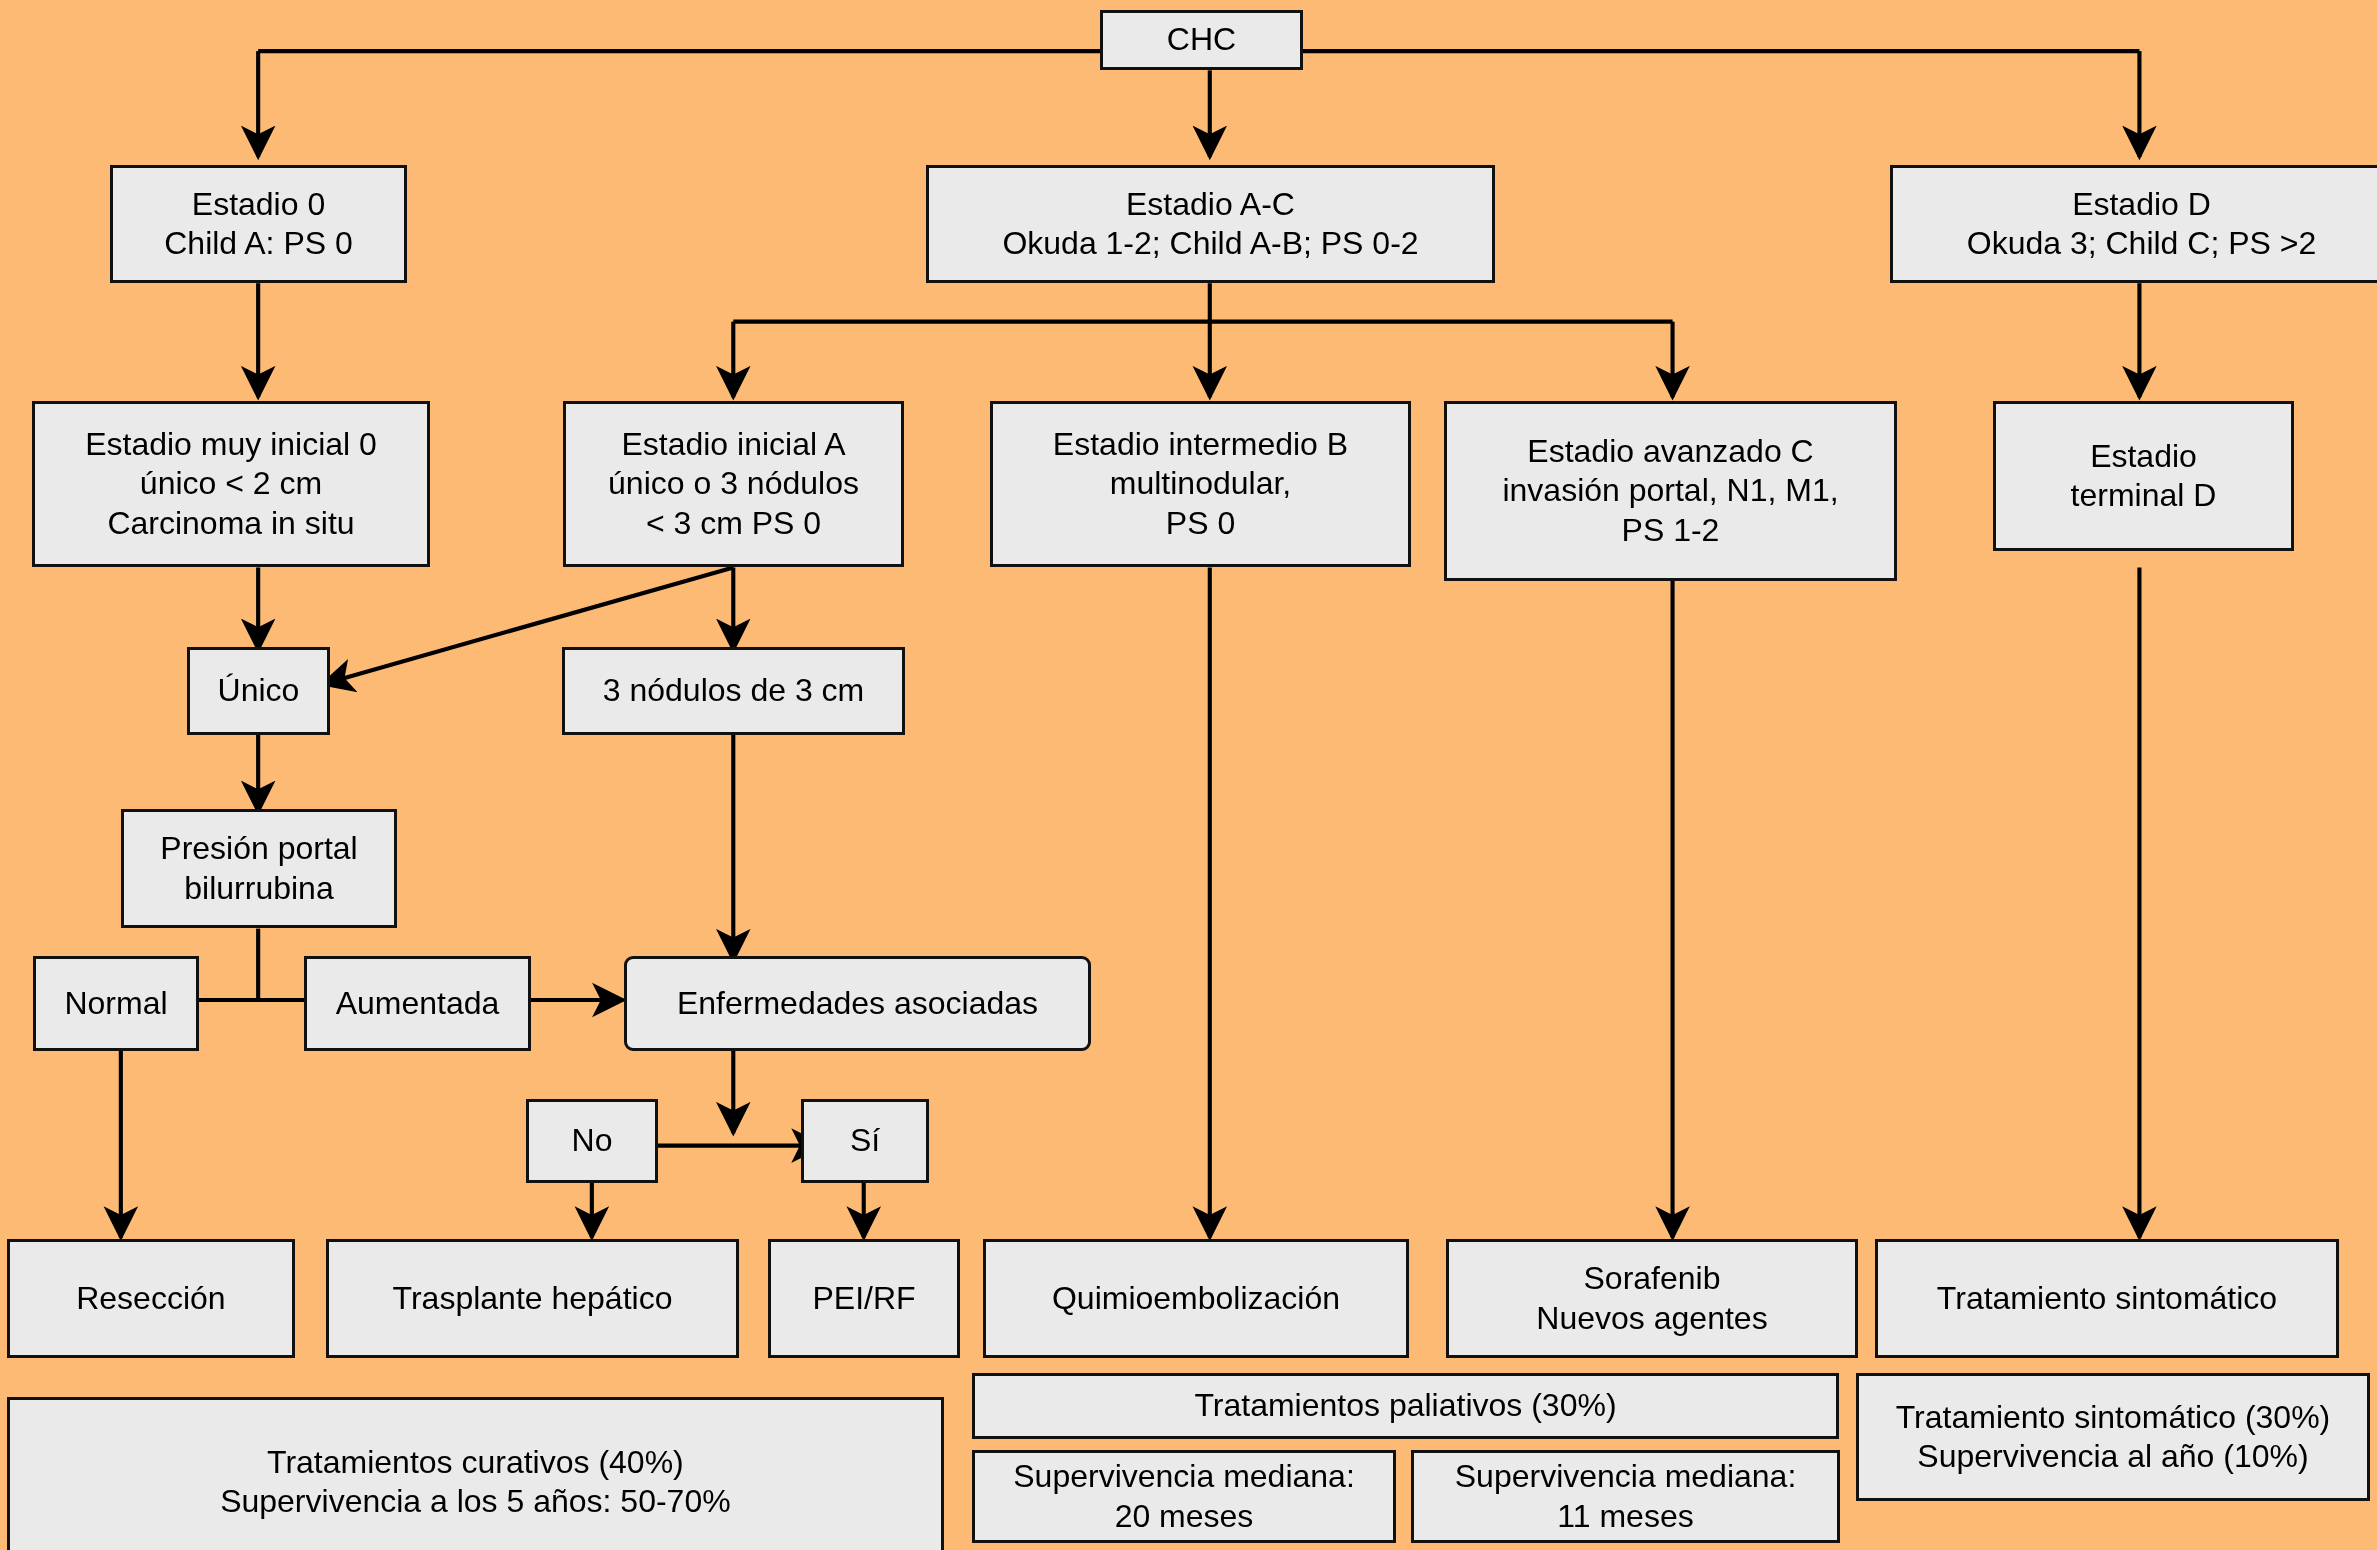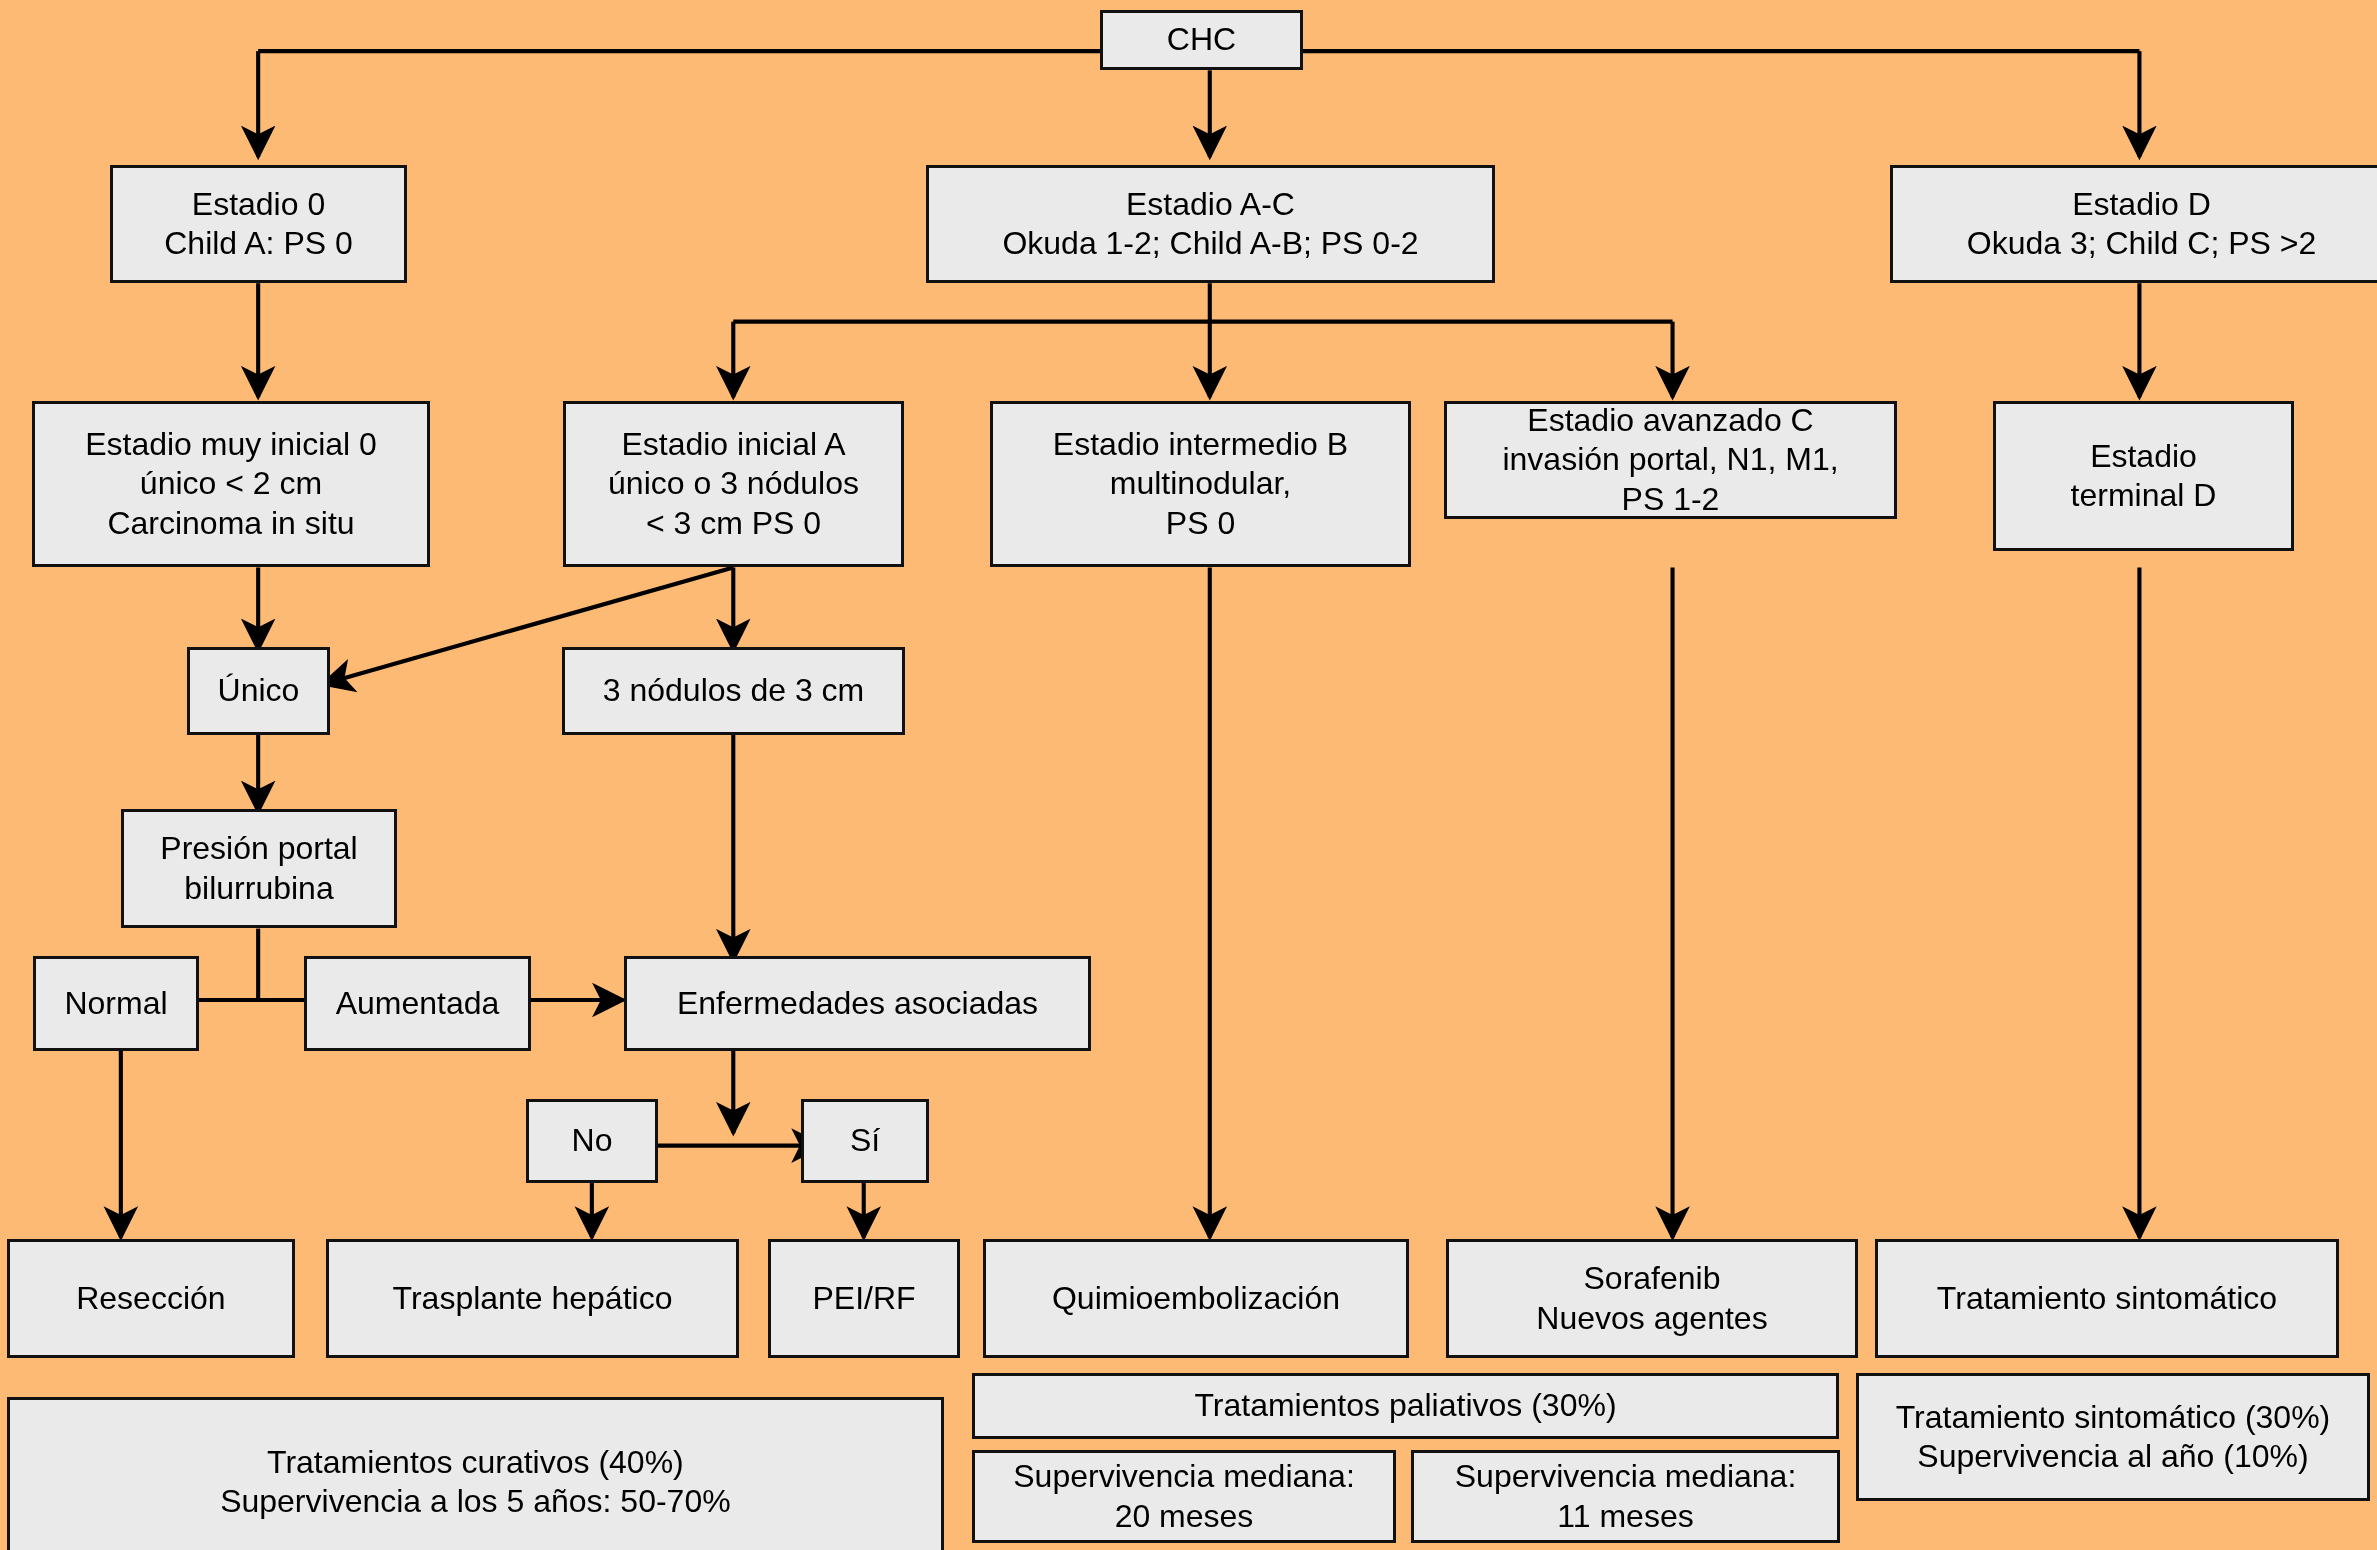--- a/index.html
+++ b/index.html
@@ -93,35 +93,35 @@
 
   <div class="node" style="left:32px;top:401px;width:398px;height:166px;">Estadio muy inicial 0
 único &lt; 2 cm
 Carcinoma in situ</div>
   <div class="node" style="left:563px;top:401px;width:341px;height:166px;">Estadio inicial A
 único o 3 nódulos
 &lt; 3 cm PS 0</div>
   <div class="node" style="left:990px;top:401px;width:421px;height:166px;">Estadio intermedio B
 multinodular,
 PS 0</div>
-  <div class="node" style="left:1444px;top:401px;width:453px;height:118px;">Estadio avanzado C
+  <div class="node" style="left:1444px;top:401px;width:453px;height:180px;">Estadio avanzado C
 invasión portal, N1, M1,
 PS 1-2</div>
   <div class="node" style="left:1993px;top:401px;width:301px;height:150px;">Estadio
 terminal D</div>
 
   <div class="node tight" style="left:187px;top:647px;width:143px;height:88px;">Único</div>
   <div class="node" style="left:562px;top:647px;width:343px;height:88px;">3 nódulos de 3 cm</div>
 
   <div class="node" style="left:121px;top:809px;width:276px;height:119px;">Presión portal
 bilurrubina</div>
 
   <div class="node tight" style="left:33px;top:956px;width:166px;height:95px;">Normal</div>
   <div class="node tight" style="left:304px;top:956px;width:227px;height:95px;">Aumentada</div>
-  <div class="node" style="left:624px;top:956px;width:467px;height:95px;">Enfermedades asociadas</div>
+  <div class="node" style="left:624px;top:956px;width:467px;height:95px;border-radius:9px;">Enfermedades asociadas</div>
 
   <div class="node tight" style="left:526px;top:1099px;width:132px;height:84px;">No</div>
   <div class="node tight" style="left:801px;top:1099px;width:128px;height:84px;">Sí</div>
 
   <div class="node" style="left:6.9px;top:1239px;width:288px;height:119px;">Resección</div>
   <div class="node" style="left:326px;top:1239px;width:413px;height:119px;">Trasplante hepático</div>
   <div class="node" style="left:768px;top:1239px;width:192px;height:119px;">PEI/RF</div>
   <div class="node" style="left:983px;top:1239px;width:426px;height:119px;">Quimioembolización</div>
   <div class="node" style="left:1446px;top:1239px;width:412px;height:119px;">Sorafenib
 Nuevos agentes</div>

